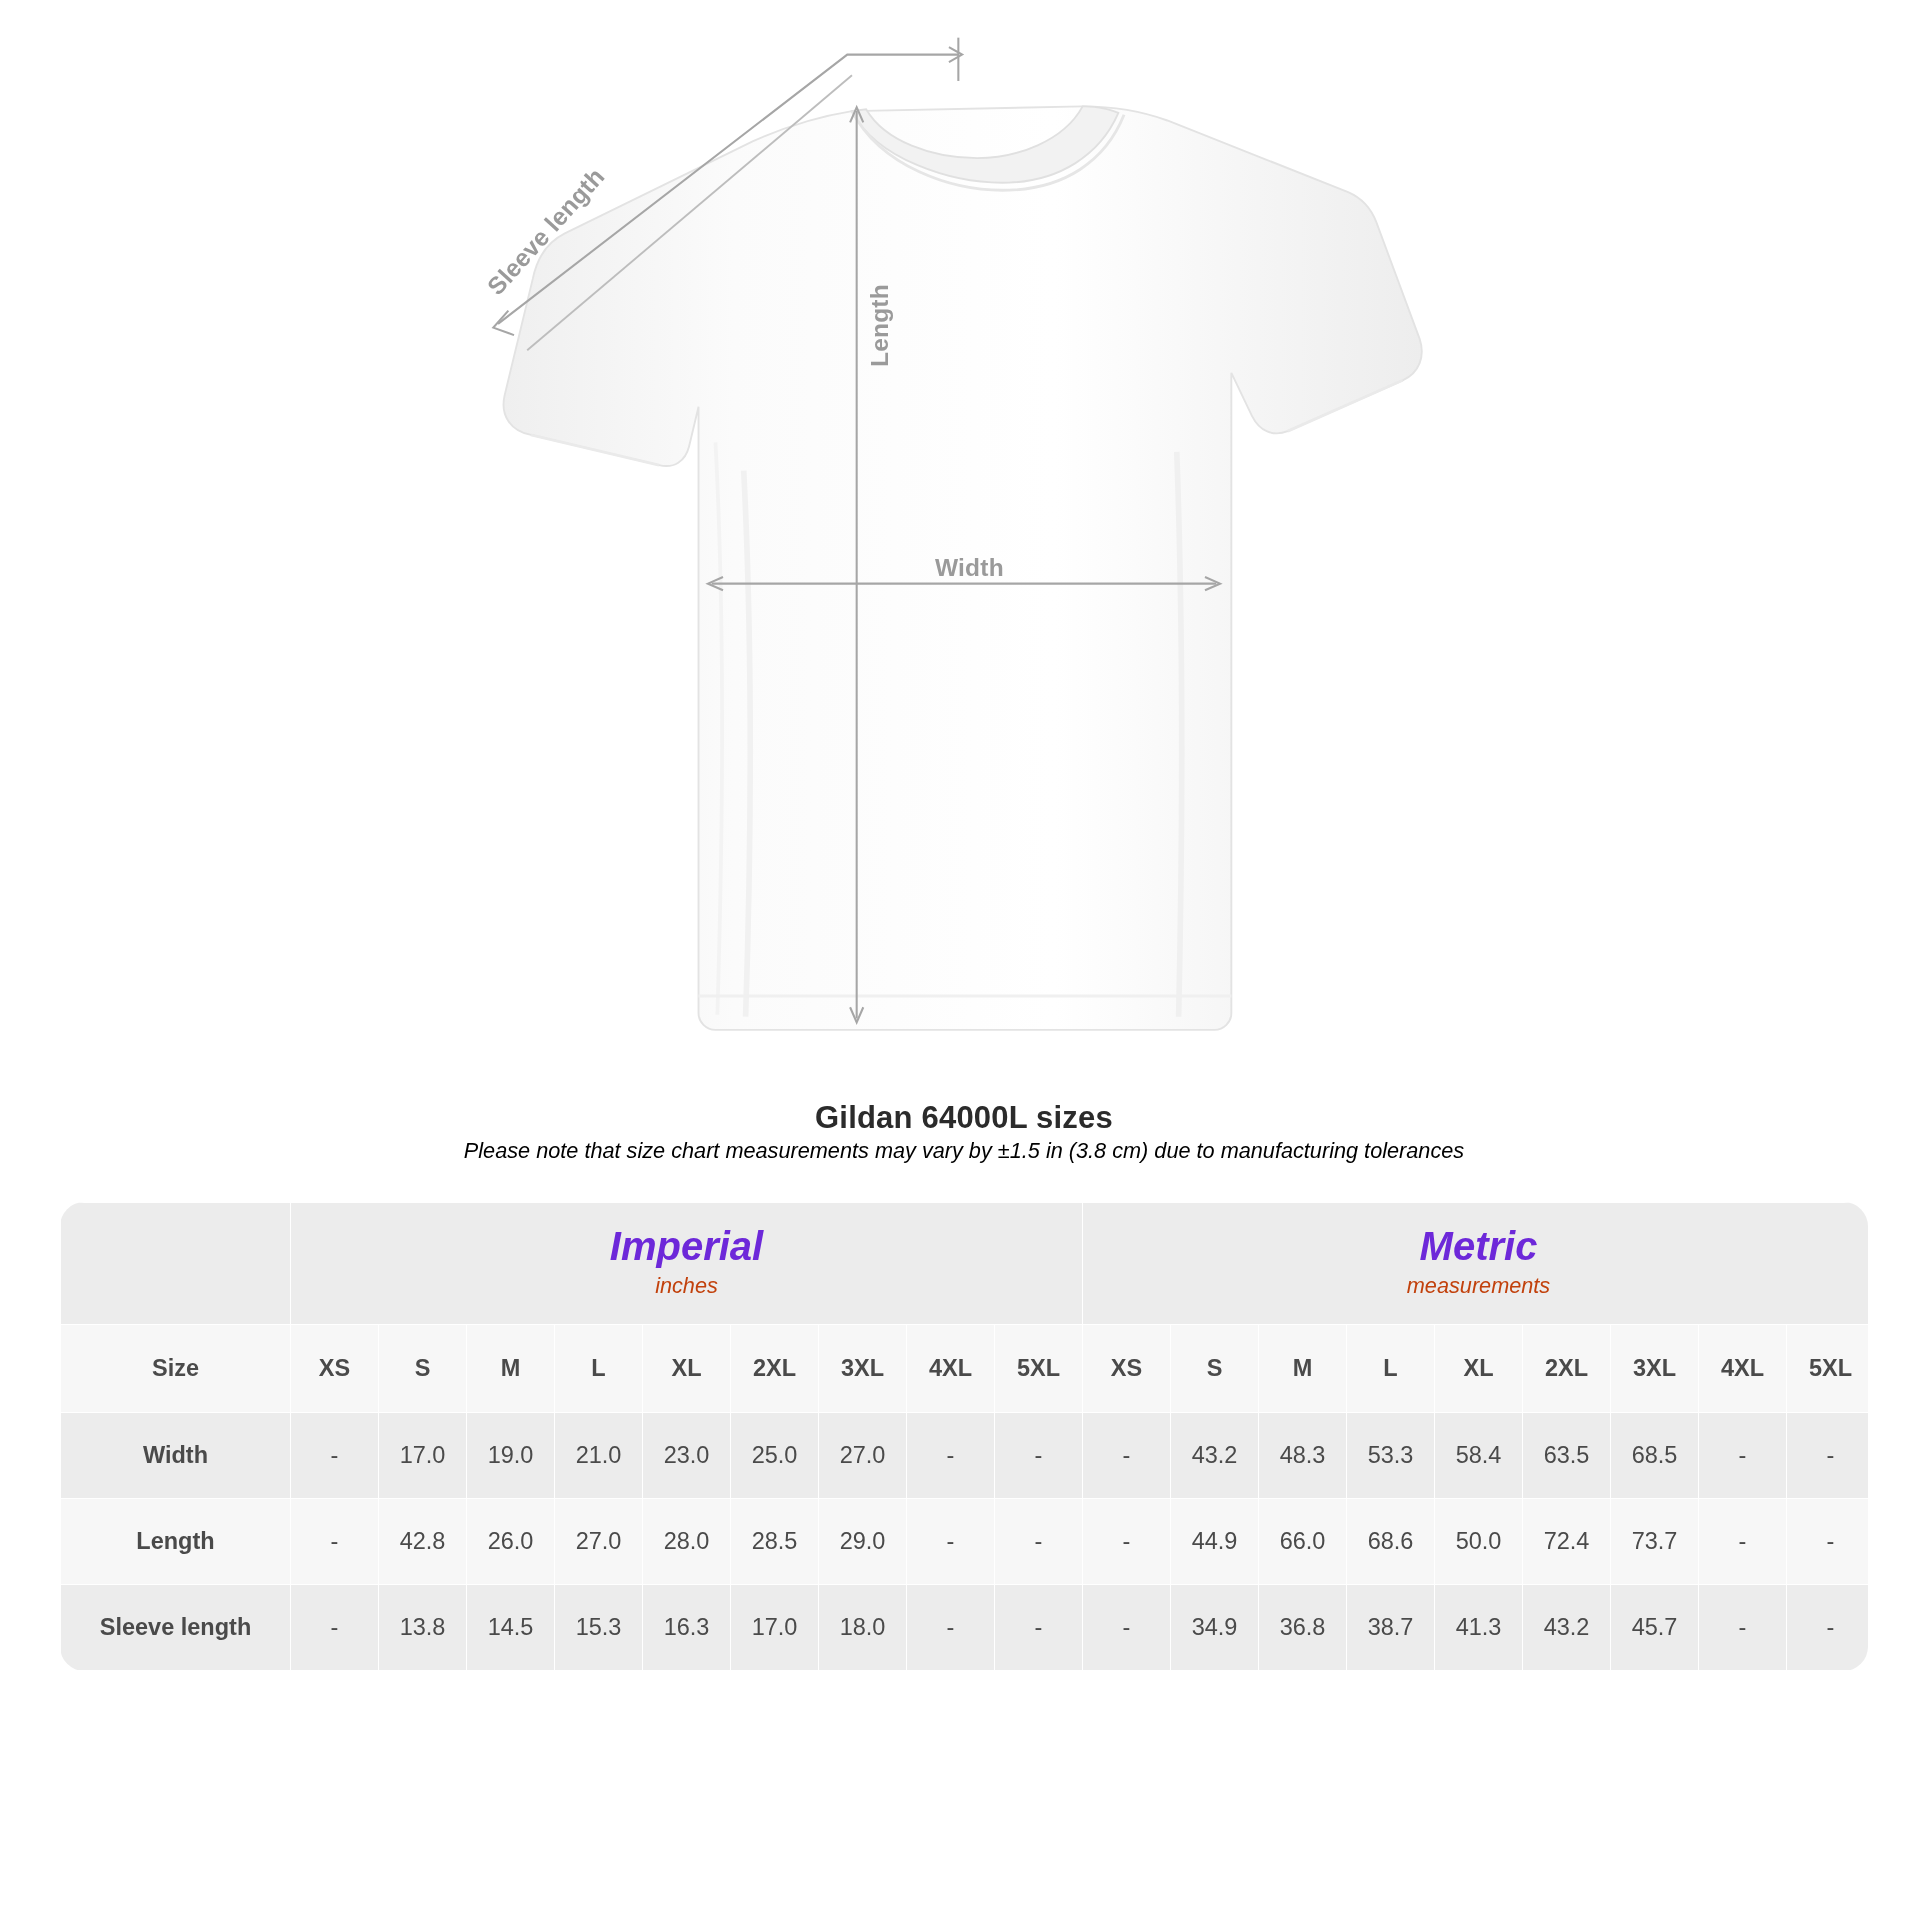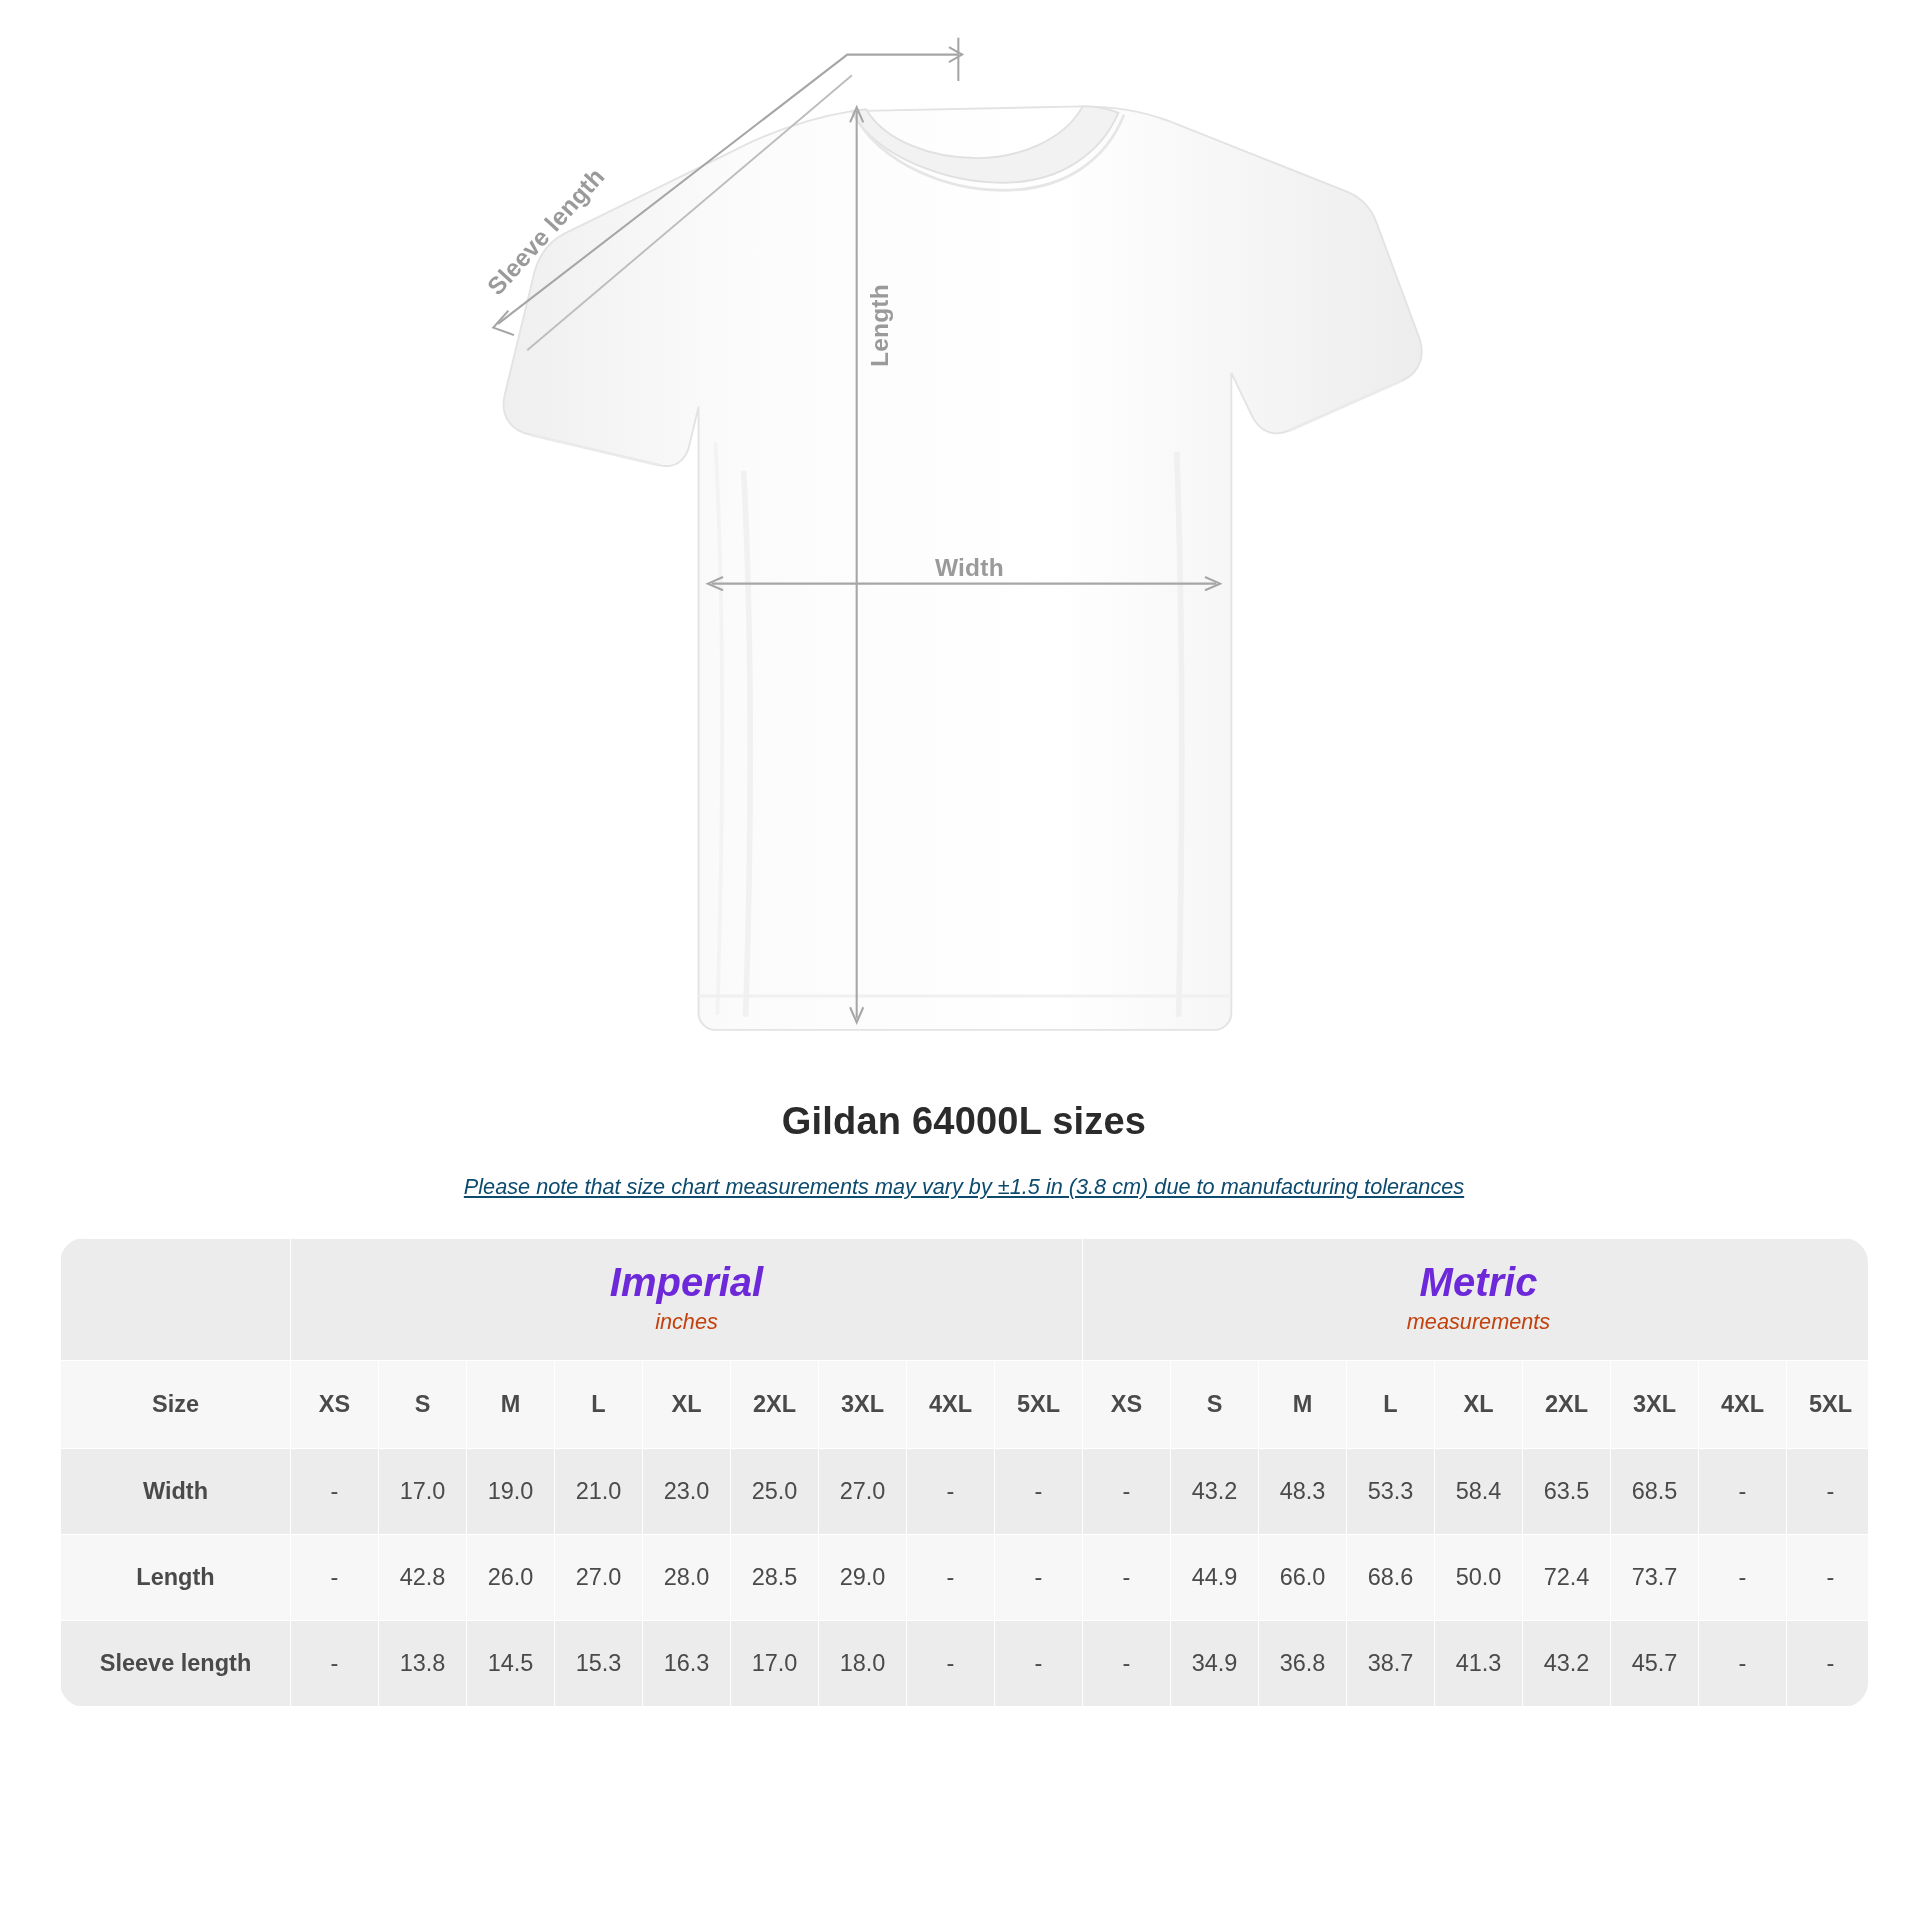--- a/index.html
+++ b/index.html
@@ -55,32 +55,31 @@
     transform: rotate(-48deg);
     transform-origin: left top;
   }
 
   
   .title-block {
     text-align: center;
     margin-top: 7.5px;
   }
   .chart-title {
-    font-size: 38px;
+    font-size: 31px;
     font-weight: bold;
     color: #2b2b2b;
     margin: 0;
     letter-spacing: 0.2px;
   }
   .chart-note {
     font-size: 21.7px;
     font-style: italic;
-    color: #0c4a6e;
-    margin-top: 31px;
-    text-decoration: underline;
+    color: #000000;
+    margin-top: 2px;
   }
 
   
   .table-wrap {
     margin: 38px 60px 0 60px;
     border-radius: 24.5px;
     overflow: hidden;
     background: #ffffff;
   }
   table.size-table {

